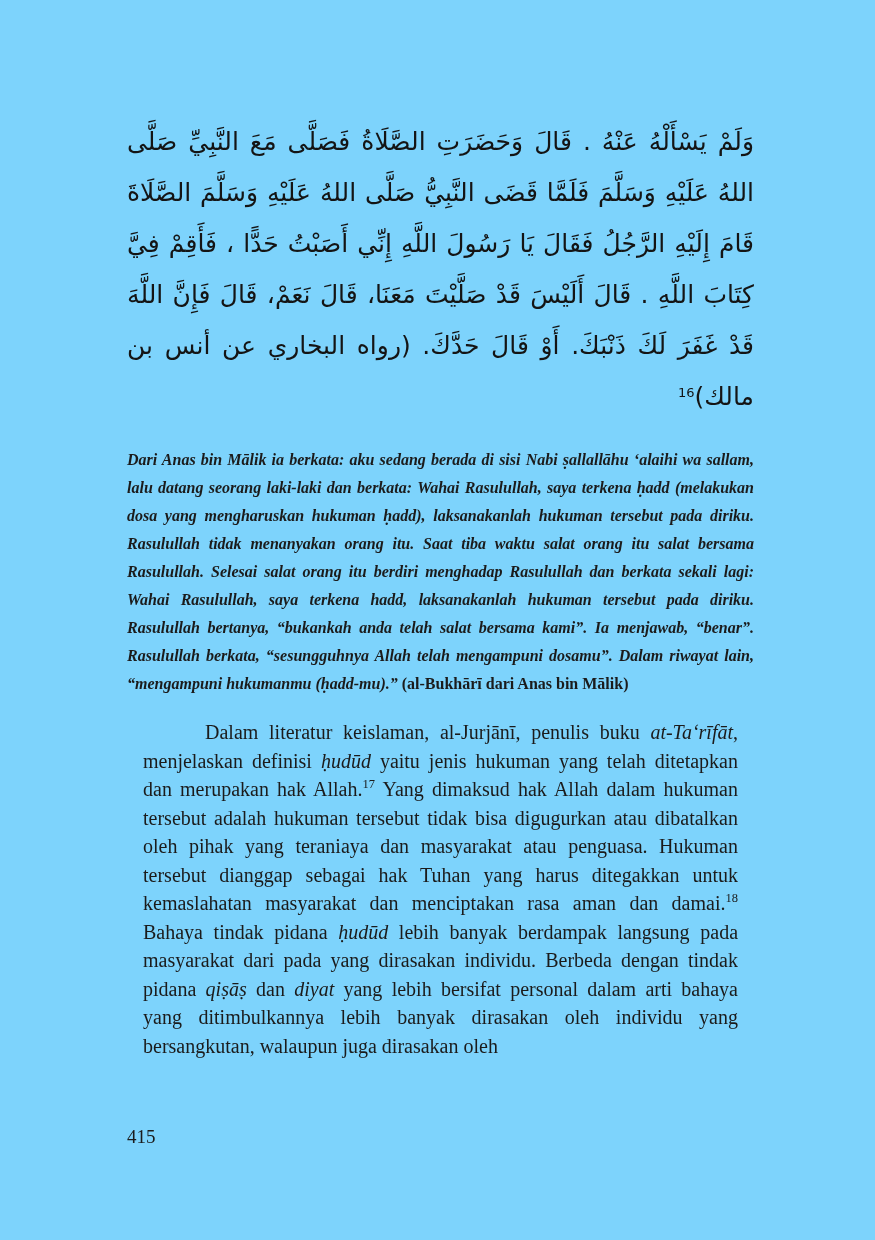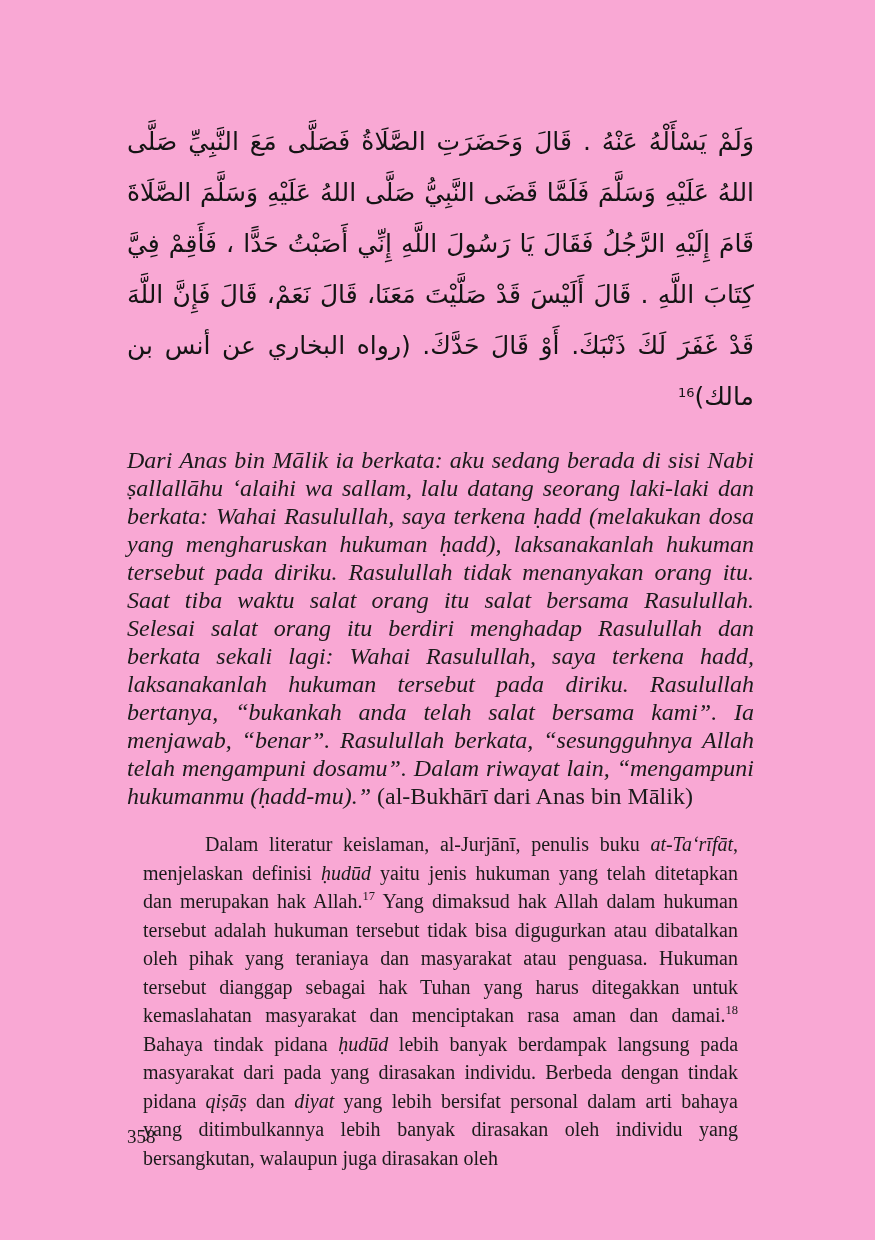--- a/index.html
+++ b/index.html
@@ -7,21 +7,21 @@
     width: 875px;
     height: 1240px;
     background: #ffffff;
     font-family: "Liberation Serif", "DejaVu Serif", serif;
     color: #1b1b1b;
   }
   .page {
     position: relative;
     width: 875px;
     height: 1240px;
-    background: #f9a8d4;
+    background: #7dd3fc;
     overflow: hidden;
   }
   .content {
     position: absolute;
     left: 127px;
     top: 116px;
     width: 627px;
   }
   
   .arabic {
@@ -34,24 +34,25 @@
     margin: 0 0 24px 0;
     color: #141414;
   }
   .arabic .fn-ar {
     font-size: 13px;
     vertical-align: 8px;
     line-height: 0;
   }
   
   .translation {
-    font-size: 24px;
+    font-size: 16px;
     line-height: 28px;
     text-align: justify;
     margin: 4px 0 20px 0;
+    font-weight: bold;
   }
   .translation em { font-style: italic; }
   .translation .roman { font-style: normal; }
   
   .body-par {
     font-size: 20px;
     line-height: 28.5px;
     text-align: justify;
     text-indent: 62px;
     margin: 16px;
@@ -84,15 +85,15 @@
 
     <p class="arabic" dir="rtl"><span>وَلَمْ يَسْأَلْهُ عَنْهُ . قَالَ وَحَضَرَتِ الصَّلَاةُ فَصَلَّى مَعَ النَّبِيِّ صَلَّى اللهُ عَلَيْهِ وَسَلَّمَ فَلَمَّا قَضَى النَّبِيُّ صَلَّى اللهُ عَلَيْهِ وَسَلَّمَ الصَّلَاةَ قَامَ إِلَيْهِ الرَّجُلُ فَقَالَ يَا رَسُولَ اللَّهِ إِنِّي أَصَبْتُ حَدًّا ، فَأَقِمْ فِيَّ كِتَابَ اللَّهِ . قَالَ أَلَيْسَ قَدْ صَلَّيْتَ مَعَنَا، قَالَ نَعَمْ، قَالَ فَإِنَّ اللَّهَ قَدْ غَفَرَ لَكَ ذَنْبَكَ. أَوْ قَالَ حَدَّكَ. </span><span>(رواه البخاري عن أنس بن مالك)</span><sup class="fn-ar">16</sup></p>
 
     <p class="translation"><em>Dari Anas bin Mālik ia berkata: aku sedang berada di sisi Nabi ṣallallāhu ‘alaihi wa sallam, lalu datang seorang laki-laki dan berkata: Wahai Rasulullah, saya terkena ḥadd (melakukan dosa yang mengharuskan hukuman ḥadd), laksanakanlah hukuman tersebut pada diriku. Rasulullah tidak menanyakan orang itu. Saat tiba waktu salat orang itu salat bersama Rasulullah. Selesai salat orang itu berdiri menghadap Rasulullah dan berkata sekali lagi: Wahai Rasulullah, saya terkena hadd, laksanakanlah hukuman tersebut pada diriku. Rasulullah bertanya, “bukankah anda telah salat bersama kami”. Ia menjawab, “benar”. Rasulullah berkata, “sesungguhnya Allah telah mengampuni dosamu”. Dalam riwayat lain, “mengampuni hukumanmu (ḥadd-mu).” </em><span class="roman">(al-Bukhārī dari Anas bin Mālik)</span></p>
 
     <p class="body-par"><span>Dalam literatur keislaman, al-Jurjānī, penulis buku </span><em class="it">at-Ta‘rīfāt</em><span>, menjelaskan definisi </span><em class="it">ḥudūd</em><span> yaitu  jenis hukuman yang telah ditetapkan dan merupakan hak Allah.</span><sup class="fnref">17</sup><span> Yang dimaksud hak Allah dalam hukuman tersebut adalah hukuman tersebut tidak bisa digugurkan atau dibatalkan oleh pihak yang teraniaya dan masyarakat atau penguasa. Hukuman tersebut dianggap sebagai hak Tuhan yang harus ditegakkan untuk kemaslahatan masyarakat dan menciptakan rasa aman dan damai.</span><sup class="fnref">18</sup><span> Bahaya tindak pidana </span><em class="it">ḥudūd</em><span> lebih banyak berdampak langsung pada masyarakat dari pada yang dirasakan individu. Berbeda dengan tindak pidana </span><em class="it">qiṣāṣ</em><span> dan </span><em class="it">diyat</em><span> yang lebih bersifat personal dalam arti bahaya yang ditimbulkannya lebih banyak dirasakan oleh individu yang bersangkutan, walaupun juga dirasakan oleh</span></p>
 
   </div>
 
   <div class="footer">
-    <span class="pagenum">358</span>
+    <span class="pagenum">415</span>
   </div>
 </div>
 
 </body></html>

